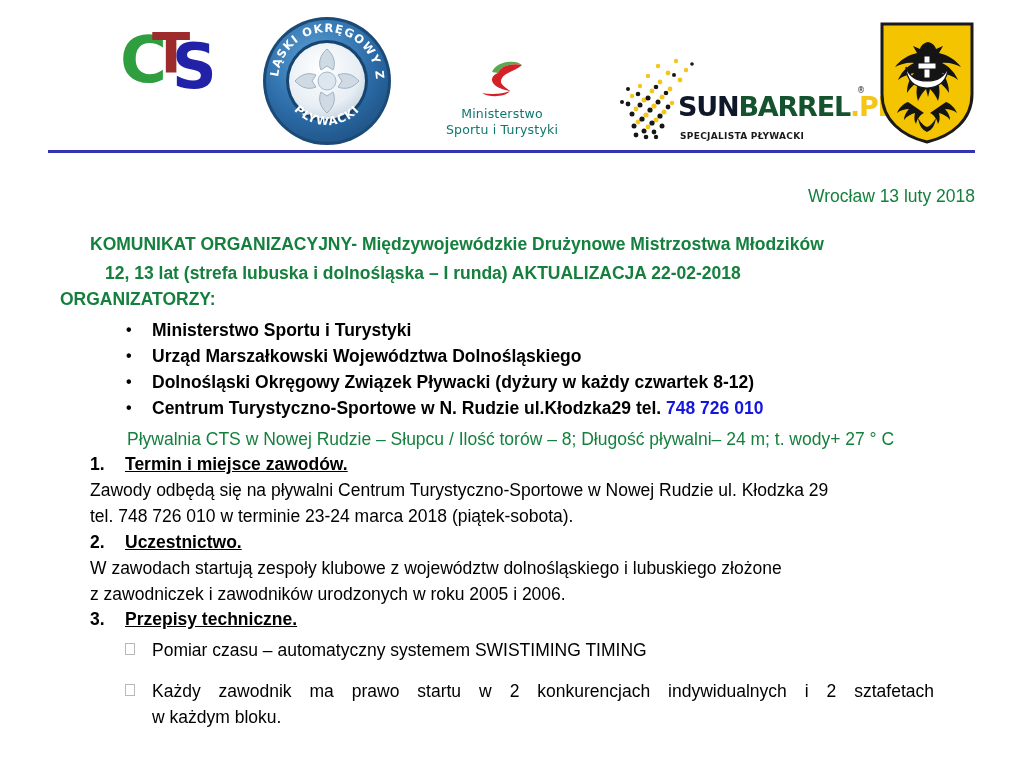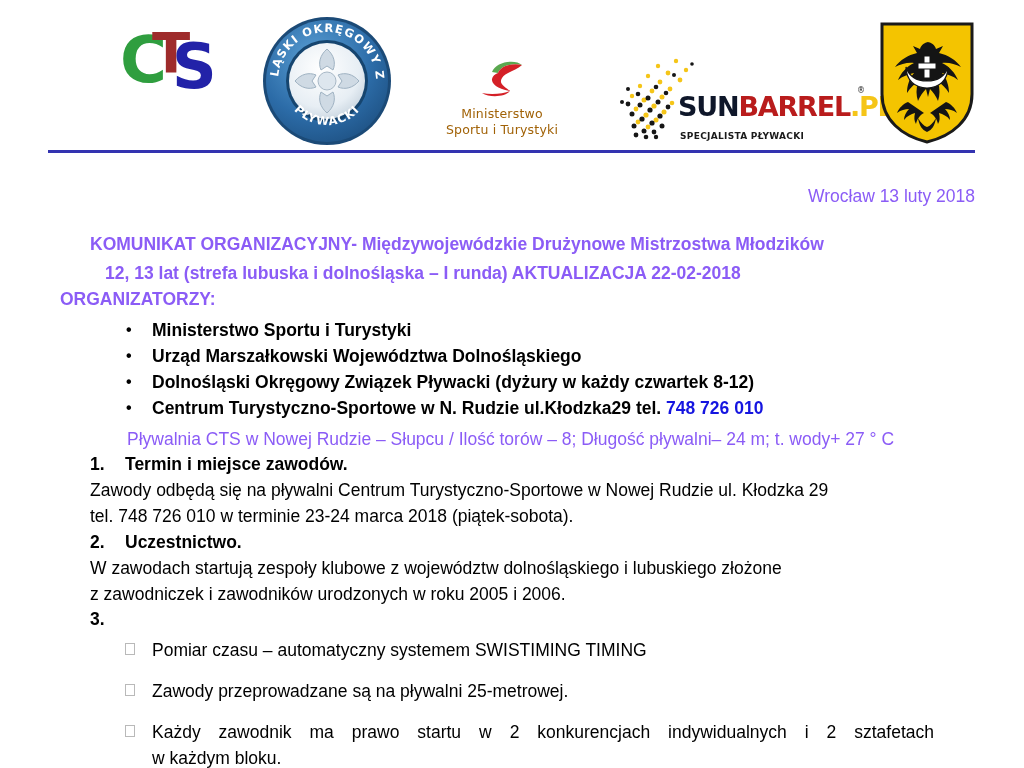--- a/index.html
+++ b/index.html
@@ -51,21 +51,21 @@
     width: 116px;
     height: 88px;
     text-align: center;
   }
   .min-mark { height: 46px; }
   .min-mark svg { display: block; margin: 0 auto; }
   .min-text {
     font-family: "DejaVu Sans", sans-serif;
     font-size: 12.5px;
     line-height: 16px;
-    color: #a16207;
+    color: #0f766e;
     letter-spacing: 0.2px;
     margin-top: 2px;
   }
 
   
   .sunbarrel {
     left: 614px;
     top: 56px;
     width: 256px;
     height: 86px;
@@ -82,21 +82,21 @@
     left: 64px;
     top: 37px;
     font-family: "DejaVu Sans", sans-serif;
     font-weight: bold;
     font-size: 27px;
     letter-spacing: -1.2px;
     white-space: nowrap;
     line-height: 1;
   }
   .sb-sun { color: #0f172a; }
-  .sb-barrel { color: #b91c1c; }
+  .sb-barrel { color: #14532d; }
   .sb-pl { color: #f5c518; }
   .sb-reg {
     position: absolute;
     left: 243px;
     top: 30px;
     font-size: 8px;
     color: #1a1a1a;
     font-family: "DejaVu Sans", sans-serif;
   }
   .sb-tag {
@@ -134,21 +134,21 @@
   
   .doc {
     position: absolute;
     left: 0;
     top: 150px;
     width: 1024px;
   }
   .doc-line {
     font-size: 17.5px;
     line-height: 1.0;
-    color: #8b5cf6;
+    color: #15803d;
     white-space: nowrap;
   }
 
   .place-date {
     position: absolute;
     right: 49px;
     top: 38px;
     font-size: 17.5px;
   }
 
@@ -227,20 +227,21 @@
     white-space: nowrap;
   }
   .sec-head .num {
     position: absolute;
     left: 90px;
     top: 0;
     line-height: 25px;
     font-weight: bold;
   }
   .sec-head .u {
+    text-decoration: underline;
   }
   .sec-body {
     padding-left: 90px;
     font-size: 17.5px;
     line-height: 26px;
     white-space: nowrap;
   }
 
   .sec1 { top: 302px; }
   .sec2 { top: 380px; }
@@ -475,31 +476,28 @@
       <span class="num">2.</span>
       <span class="u">Uczestnictwo.</span>
     </div>
     <div class="sec-body">W zawodach startują zespoły klubowe z województw dolnośląskiego i lubuskiego złożone</div>
     <div class="sec-body"> z zawodniczek i zawodników urodzonych w roku 2005 i 2006.</div>
   </div>
 
   <div class="section sec3">
     <div class="sec-head">
       <span class="num">3.</span>
+      <span class="u">Przepisy techniczne.</span>
     </div>
   </div>
 
   <ul class="tech-list">
     <li class="tech-item">
       <span class="boxglyph"></span>
       <span class="line-n">Pomiar czasu – automatyczny systemem SWISTIMING TIMING</span>
-    </li>
-    <li class="tech-item">
-      <span class="boxglyph"></span>
-      <span class="line-n">Zawody przeprowadzane są  na pływalni 25-metrowej.</span>
     </li>
     <li class="tech-item justify">
       <span class="boxglyph"></span>
       <div class="line-j">Każdy zawodnik ma prawo startu w 2 konkurencjach indywidualnych  i 2 sztafetach</div>
       <div class="line-2">w każdym bloku.</div>
     </li>
 
   </ul>
 
 </div>

